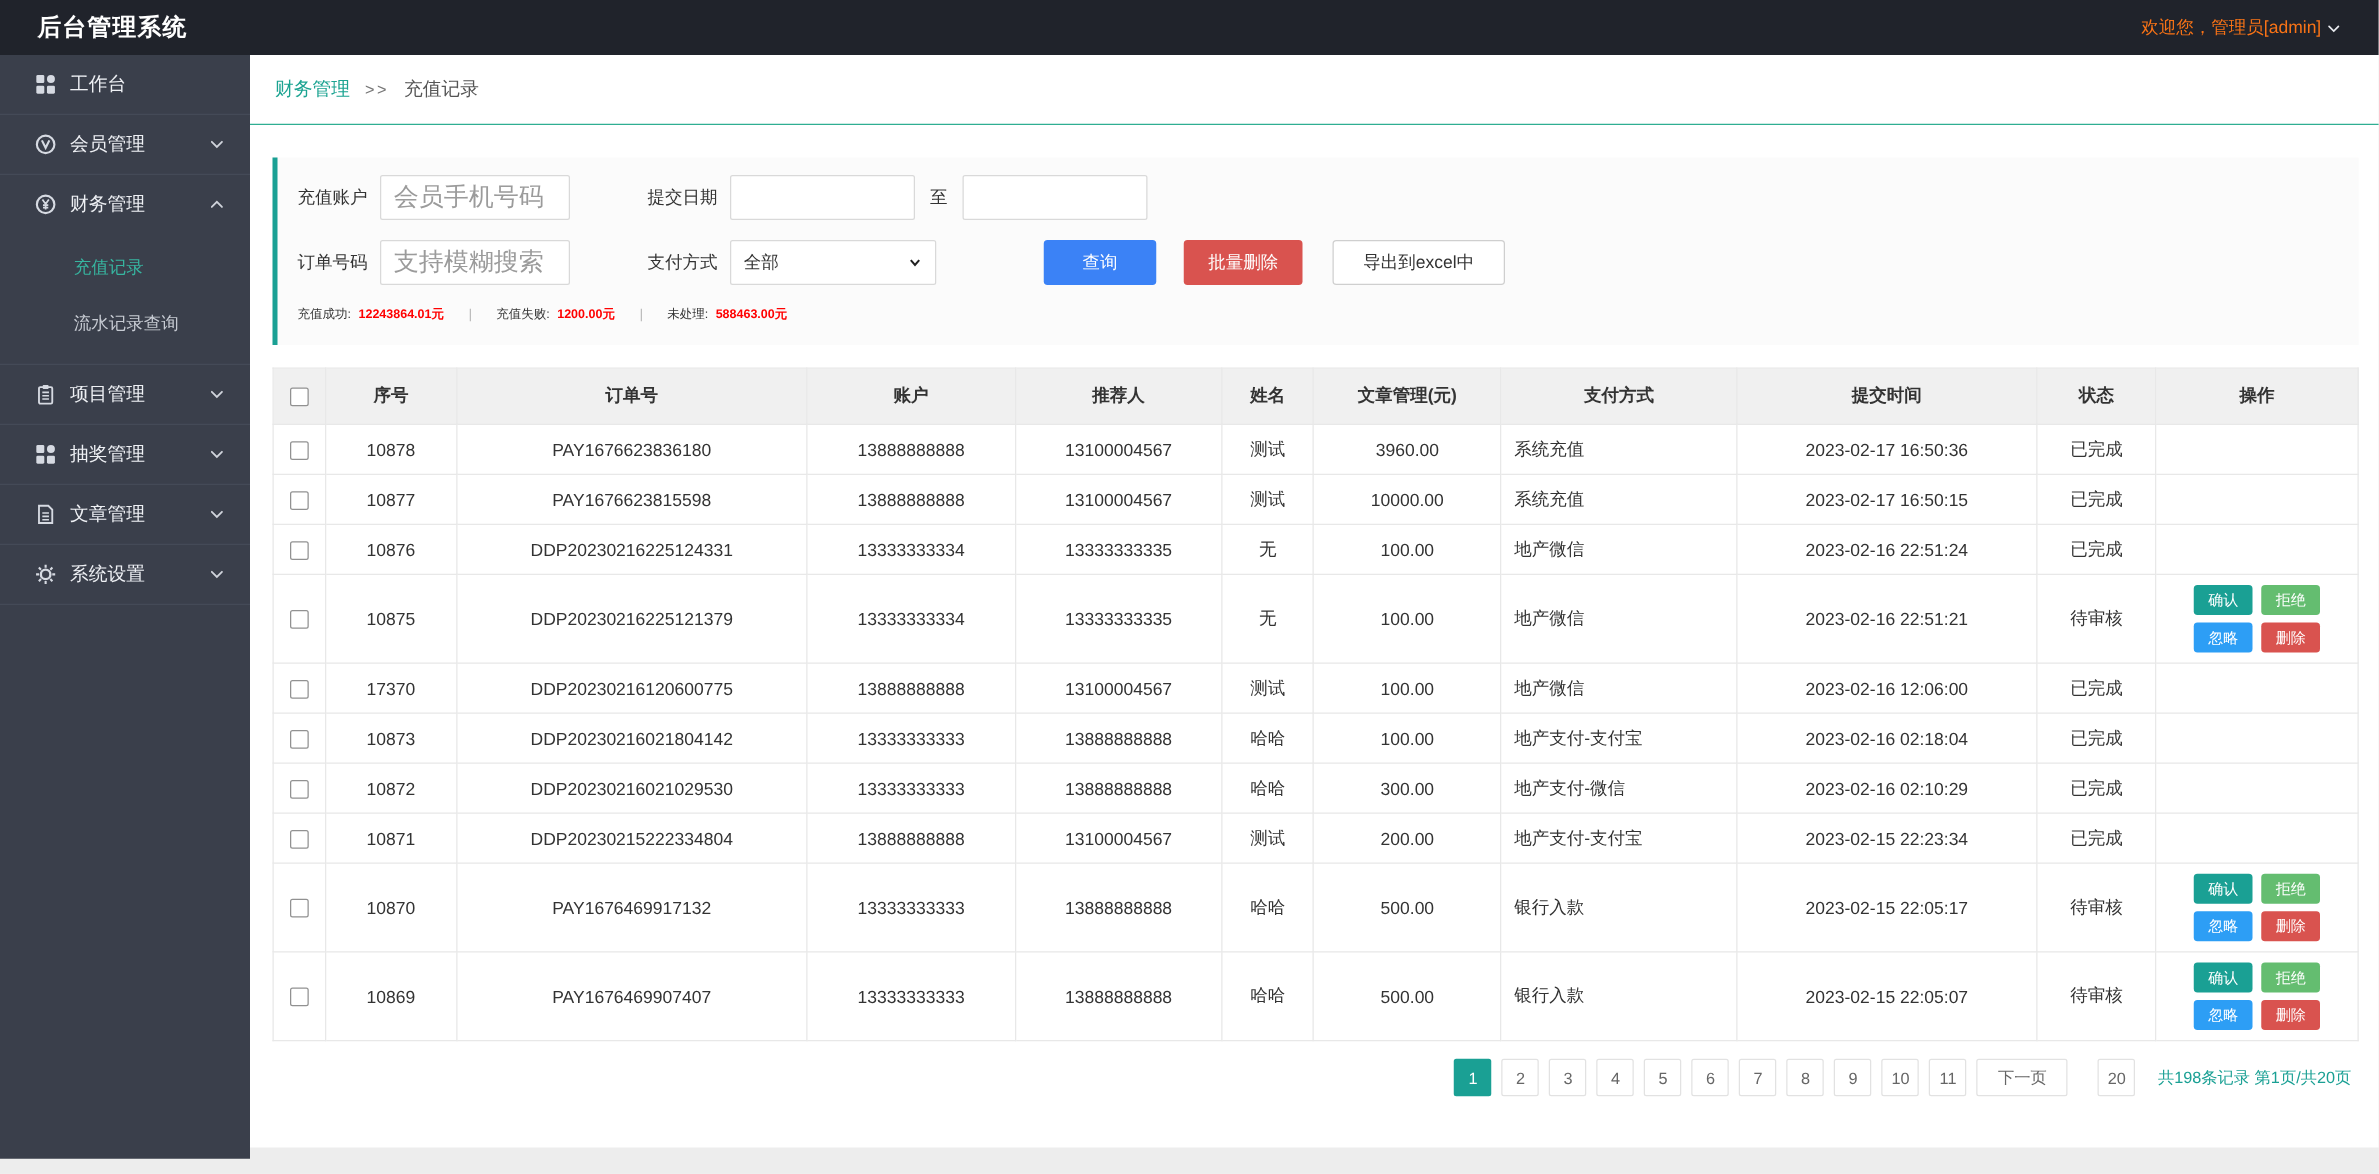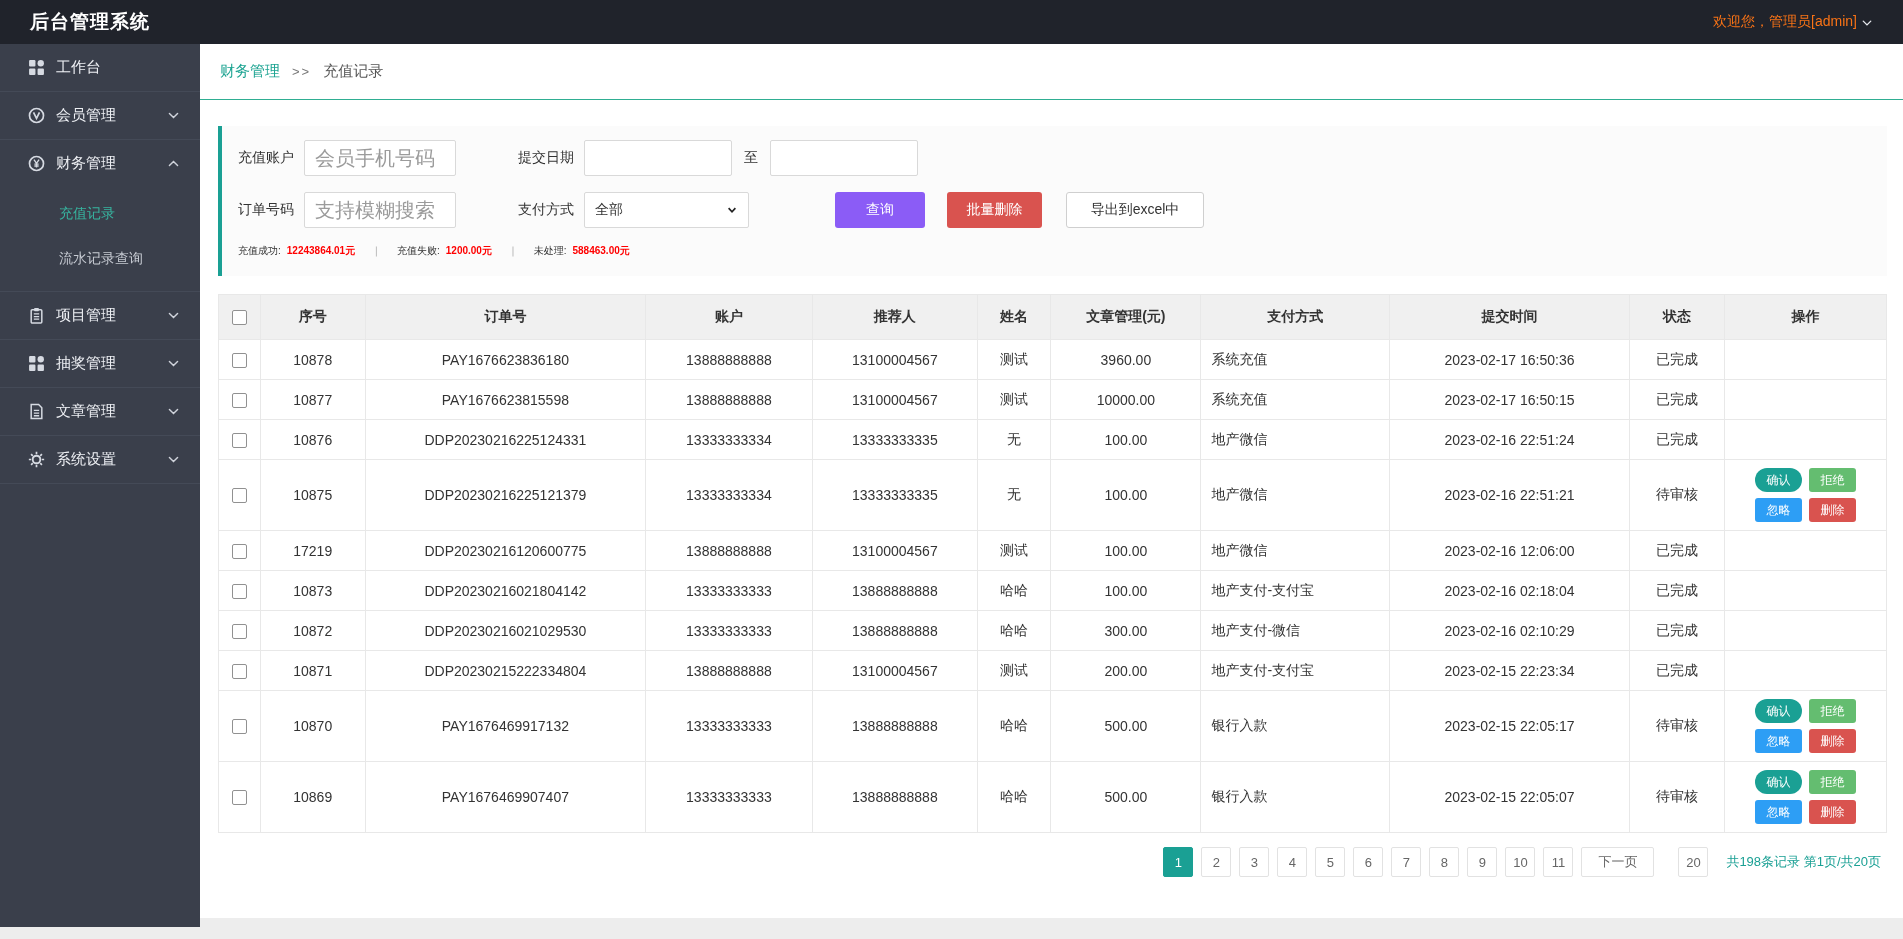--- a/index.html
+++ b/index.html
@@ -46,40 +46,40 @@
   .gap-l { margin-left:62px; }
   .date-input { width:148px; }
   .to-label { margin:0 12px; }
   .f-select { width:165px; height:36px; border:1px solid #d9d9d9; border-radius:2px;
     background:#fff; display:flex; align-items:center; justify-content:space-between;
     padding:0 10px; font-size:14px; color:#333; cursor:pointer; }
   .btns { display:flex; align-items:center; margin-left:86px; }
   .btn { height:36px; border:none; border-radius:3px; font-size:14px; cursor:pointer;
     display:flex; align-items:center; justify-content:center;
     font-family:"Liberation Sans","DejaVu Sans",sans-serif; }
-  .btn-search { width:90px; background:#8b5cf6; color:#fff; }
+  .btn-search { width:90px; background:#3b82f6; color:#fff; }
   .btn-del { width:95px; background:#d9534f; color:#fff; margin-left:22px; }
   .btn-export { width:138px; background:#fff; border:1px solid #cfcfcf; color:#333; margin-left:24px; }
 
   .stats { display:flex; align-items:center; font-size:10px; color:#333; margin:6px 0 14px; }
   .stats .val { color:#ff0000; font-weight:bold; margin-left:6px; }
   .stats .div { color:#999; margin:0 16px; }
 
   
   table { width:100%; border-collapse:collapse; margin-top:18px; table-layout:fixed; }
   th,td { border:1px solid #e8e8e8; text-align:center; font-size:14px; color:#333; }
   th { background:#f0f0f0; height:45px; font-weight:bold; }
   td { height:40px; }
   td.left { text-align:left; padding-left:10px; }
   .checkbox { width:15px; height:15px; border:1px solid #919191; border-radius:2px;
     background:#fff; display:inline-block; vertical-align:middle; cursor:pointer; }
   .actions { display:inline-grid; grid-template-columns:repeat(2,47px); gap:6px 7px; margin:8px 0; }
   .btn-act { height:24px; border-radius:3px; color:#fff; font-size:12px; display:flex;
     align-items:center; justify-content:center; cursor:pointer; }
-  .act-confirm { background:#1aa094;border-radius:12px; }
+  .act-confirm { background:#1aa094; }
   .act-reject  { background:#64bd70; }
   .act-ignore  { background:#2d9ef5; }
   .act-delete  { background:#d9534f; }
 
   
   .pagination { margin-top:14px; display:flex; justify-content:flex-end; align-items:center;
     gap:8px; padding-right:6px; }
   .pages { display:flex; gap:8px; }
   .page-box { min-width:30px; height:30px; padding:0 6px; border:1px solid #e2e2e2;
     background:#fff; color:#666; font-size:13px; display:flex; align-items:center;
@@ -355,21 +355,21 @@
     <td><div class="actions">
                   <div class="btn-act act-confirm">确认</div>
                   <div class="btn-act act-reject">拒绝</div>
                   <div class="btn-act act-ignore">忽略</div>
                   <div class="btn-act act-delete">删除</div>
                 </div></td>
   </tr>
 
   <tr>
     <td><span class="checkbox"></span></td>
-    <td>17219</td>
+    <td>17370</td>
     <td>DDP20230216120600775</td>
     <td>13888888888</td>
     <td>13100004567</td>
     <td>测试</td>
     <td>100.00</td>
     <td class="left">地产微信</td>
     <td>2023-02-16 12:06:00</td>
     <td>已完成</td>
     <td></td>
   </tr>

